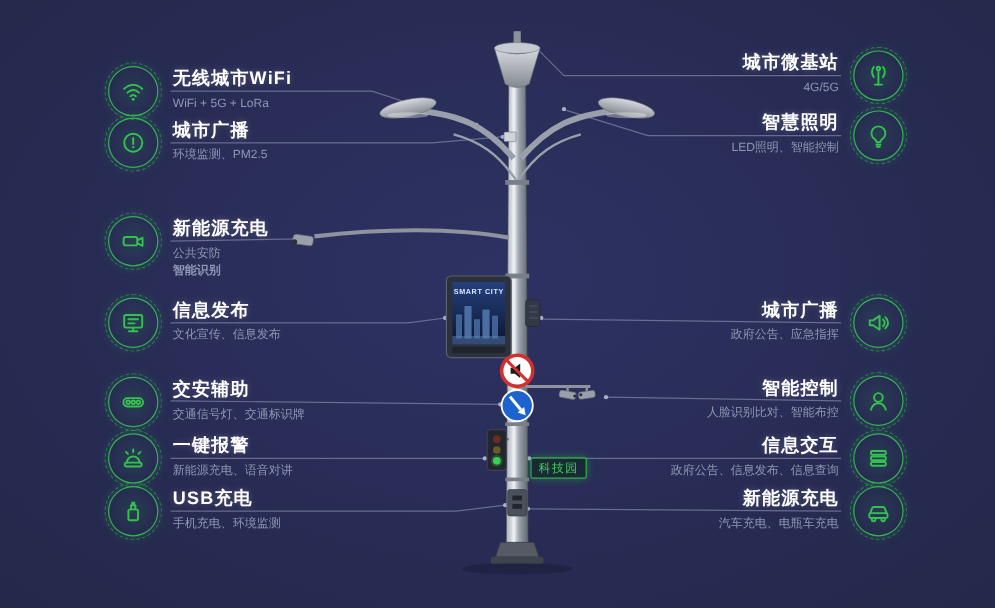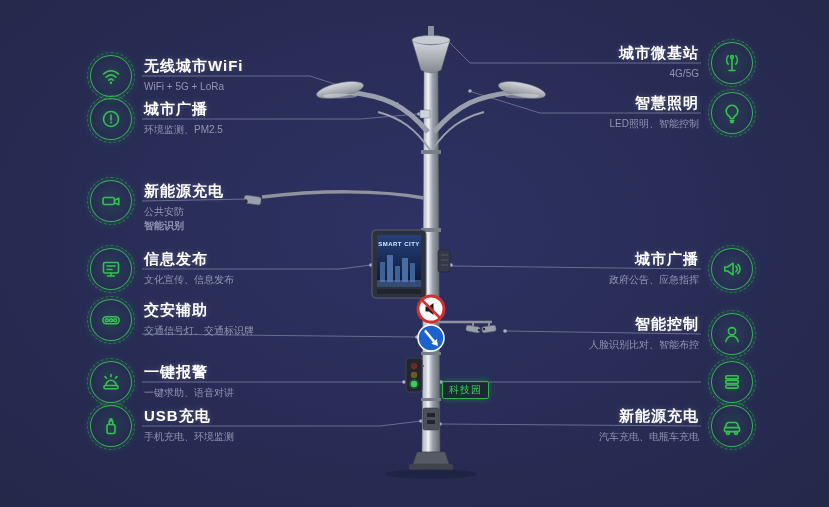--- a/index.html
+++ b/index.html
@@ -24,21 +24,21 @@
     border-radius:50%;
   }
   .txt{padding-top:2px;}
   .title{
     color:#ffffff;font-size:15px;font-weight:bold;letter-spacing:1px;line-height:18px;
     text-shadow:0 0 6px rgba(255,255,255,.22);white-space:nowrap;
   }
   .desc{color:#9096b4;font-size:10px;line-height:12px;margin-top:6px;white-space:nowrap;}
   .desc + .desc{margin-top:2px;font-weight:bold;}
   .l1{left:90px;top:55px}.l2{left:90px;top:98px}.l3{left:90px;top:180px}
-  .l4{left:90px;top:248px}.l5{left:90px;top:299px}.l6{left:90px;top:361px}.l7{left:90px;top:405px}
+  .l4{left:90px;top:248px}.l5{left:90px;top:314px}.l6{left:90px;top:361px}.l7{left:90px;top:405px}
   .r1{right:76px;top:42px}.r2{right:76px;top:92px}.r3{right:76px;top:248px}
   .r4{right:76px;top:313px}.r5{right:76px;top:361px}.r6{right:76px;top:405px}
   .screen-label{
     position:absolute;z-index:2;left:377px;top:241px;width:44px;text-align:center;
     color:#d9e6ff;font-size:6px;font-weight:bold;letter-spacing:.5px;
   }
   .park-tag{
     position:absolute;z-index:2;left:442px;top:356px;padding:1px 6px;
     border:1px solid #2fb34a;border-radius:2px;color:#3ad05b;font-size:10px;
     background:rgba(12,40,24,.55);box-shadow:0 0 7px rgba(47,179,74,.45);
@@ -273,21 +273,21 @@
   <div class="feat left l6">
     <span class="circle">
       <svg class="icon" width="22" height="22" viewBox="0 0 22 22" fill="none" stroke="#35c152" stroke-width="1.6" stroke-linecap="round" stroke-linejoin="round">
         <path d="M5.8 14.5 a5.2 5.2 0 0 1 10.4 0"></path>
           <rect x="4" y="14.5" width="14" height="3.2" rx="1.2"></rect>
           <path d="M11 3.5 v2.2 M5 5.6 l1.6 1.6 M17 5.6 l-1.6 1.6"></path>
       </svg>
     </span>
     <div class="txt">
         <div class="title">一键报警</div>
-      <div class="desc">一键求助、语音对讲</div>
+      <div class="desc">新能源充电、语音对讲</div>
       </div>
   </div>
 
   <div class="feat left l7">
     <span class="circle">
       <svg class="icon" width="22" height="22" viewBox="0 0 22 22" fill="none" stroke="#35c152" stroke-width="1.6" stroke-linecap="round" stroke-linejoin="round">
         <rect x="7" y="9.5" width="8" height="9" rx="1.5"></rect>
           <path d="M9.2 9.5 V6 h3.6 v3.5"></path>
           <path d="M10.2 3.8 v1.6 M11.8 3.8 v1.6"></path>
       </svg>
@@ -355,20 +355,24 @@
   </div>
 
   <div class="feat right r5">
     <span class="circle">
       <svg class="icon" width="22" height="22" viewBox="0 0 22 22" fill="none" stroke="#35c152" stroke-width="1.6" stroke-linecap="round" stroke-linejoin="round">
         <rect x="4.8" y="4.8" width="12.4" height="3.1" rx="1"></rect>
           <rect x="4.8" y="9.4" width="12.4" height="3.1" rx="1"></rect>
           <rect x="4.8" y="14" width="12.4" height="3.1" rx="1"></rect>
       </svg>
     </span>
+    <div class="txt">
+        <div class="title">信息交互</div>
+      <div class="desc">政府公告、信息发布、信息查询</div>
+      </div>
   </div>
 
   <div class="feat right r6">
     <span class="circle">
       <svg class="icon" width="22" height="22" viewBox="0 0 22 22" fill="none" stroke="#35c152" stroke-width="1.6" stroke-linecap="round" stroke-linejoin="round">
         <path d="M4.2 12.6 l1.4 -3.8 c.3 -.8 1 -1.3 1.9 -1.3 h7 c.9 0 1.6 .5 1.9 1.3 l1.4 3.8"></path>
           <rect x="3.4" y="12.6" width="15.2" height="4" rx="1.3"></rect>
           <circle cx="7" cy="17.9" r="1.5"></circle>
           <circle cx="15" cy="17.9" r="1.5"></circle>
       </svg>

